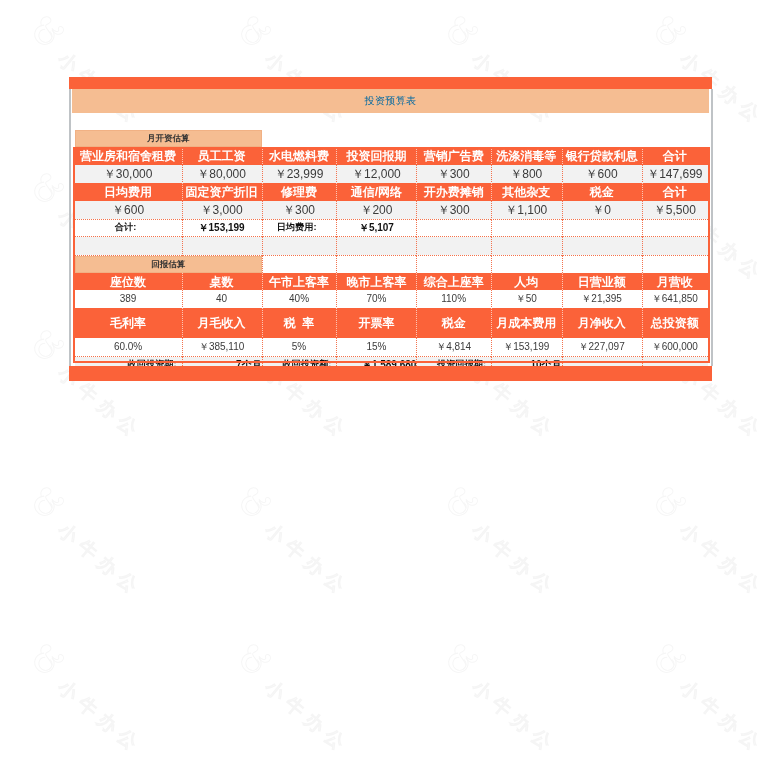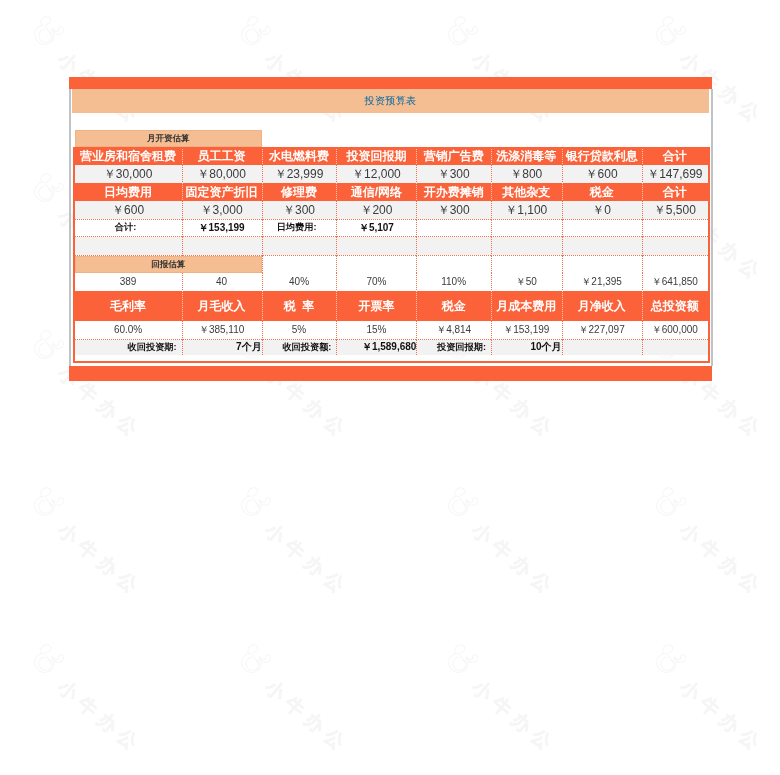--- a/index.html
+++ b/index.html
@@ -381,20 +381,30 @@
         </tr>
         <tr class="r-label gridded" style="height:17.6px">
           <td class="lbl" colspan="2">回报估算</td>
           <td class="dashv"></td>
           <td class="dashv"></td>
           <td class="dashv"></td>
           <td class="dashv"></td>
           <td class="dashv"></td>
           <td class="dashv"></td>
         </tr>
+        <tr class="r-header" style="height:17.5px">
+          <td class="cjk">座位数</td>
+          <td class="dashv cjk">桌数</td>
+          <td class="dashv cjk">午市上客率</td>
+          <td class="dashv cjk">晚市上客率</td>
+          <td class="dashv cjk">综合上座率</td>
+          <td class="dashv cjk">人均</td>
+          <td class="dashv cjk">日营业额</td>
+          <td class="dashv cjk">月营收</td>
+        </tr>
         <tr class="r-value2" style="height:17.8px">
           <td>389</td>
           <td class="dashv">40</td>
           <td class="dashv">40%</td>
           <td class="dashv">70%</td>
           <td class="dashv">110%</td>
           <td class="dashv">￥50</td>
           <td class="dashv">￥21,395</td>
           <td class="dashv">￥641,850</td>
         </tr>

